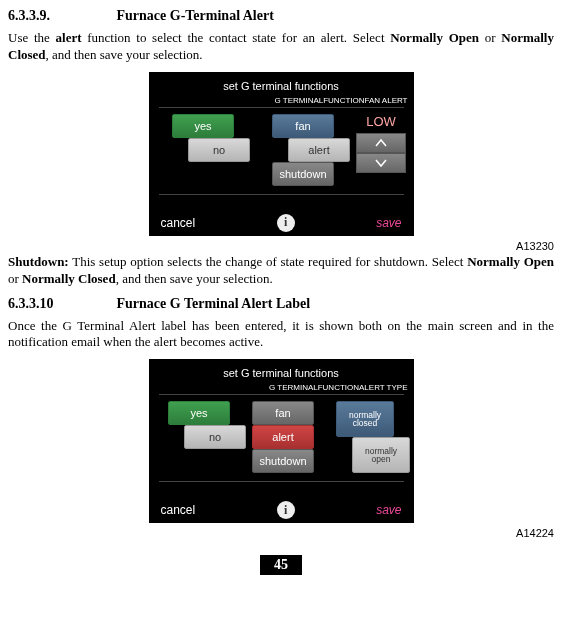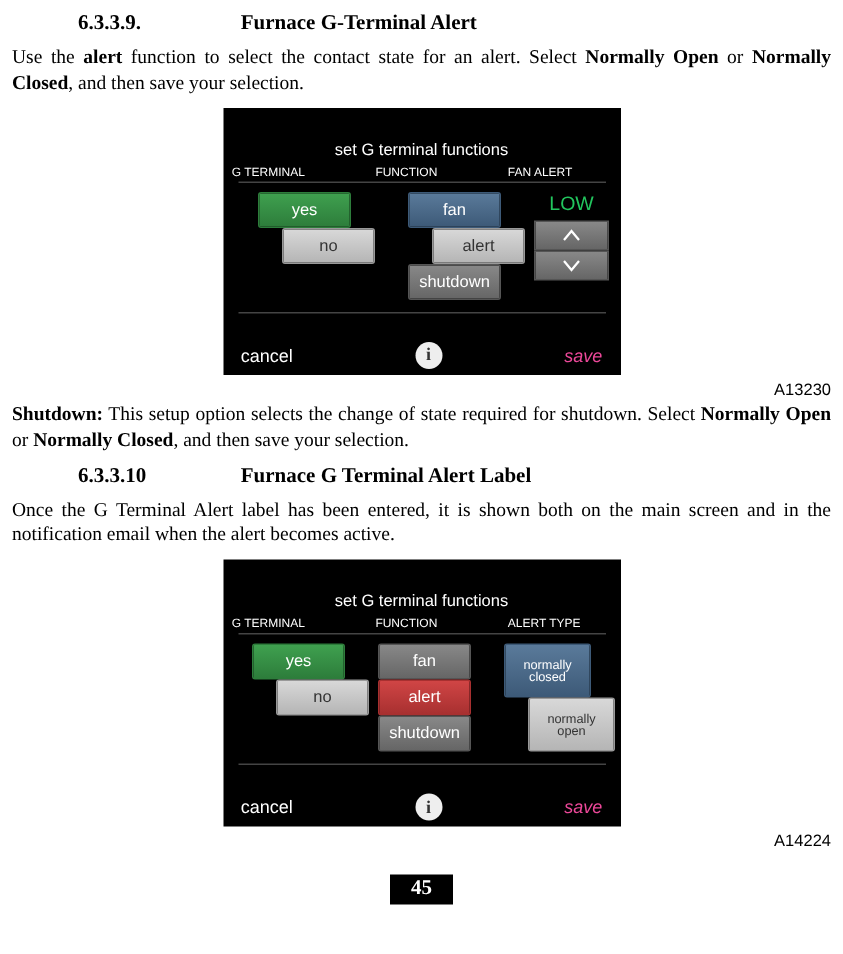--- a/index.html
+++ b/index.html
@@ -1,35 +1,35 @@
 <!DOCTYPE html>
 <html><head>
   <meta charset="utf-8">
   <style>
     * { box-sizing: border-box; margin: 0; padding: 0; }
     body { font-family: "Times New Roman", serif; font-size: 13px; color: #000; width: 562px; height: 636px; padding: 8px 8px 0 8px; background: #fff; }
-    .heading { font-weight: bold; font-size: 14px; margin-bottom: 6px; margin-left: 44px; }
+    .heading { font-weight: bold; font-size: 14px; margin-bottom: 6px; }
     .heading .num { display: inline-block; width: 105px; }
     .para { text-align: justify; margin-bottom: 8px; line-height: 1.3; }
     .bold { font-weight: bold; }
     .screenshot-wrap { text-align: center; margin-bottom: 4px; }
-    .screenshot { display: inline-block; background: #000; width: 265px; padding: 22px 0 4px 0; }
+    .screenshot { display: inline-block; background: #000; width: 265px; padding: 8px 0 4px 0; }
     .sc-title { color: #fff; font-family: Arial, sans-serif; font-size: 11px; text-align: center; margin-bottom: 4px; }
-    .sc-headers { display: flex; justify-content: flex-start; padding: 0 6px; margin-bottom: 2px; gap: 47px; }
+    .sc-headers { display: flex; justify-content: flex-end; padding: 0 6px; margin-bottom: 2px; }
     .sc-header { color: #fff; font-family: Arial, sans-serif; font-size: 8px; }
     .sc-separator { border-top: 1px solid #444; margin: 0 10px 6px 10px; }
     .sc-columns { display: flex; justify-content: center; gap: 6px; padding: 0 10px; }
     .sc-col { display: flex; flex-direction: column; gap: 0; align-items: center; }
     .sc-btn { width: 62px; height: 24px; display: flex; align-items: center; justify-content: center; font-family: Arial, sans-serif; font-size: 11px; border-radius: 2px; }
     .sc-btn.green { background: linear-gradient(#3fa04f,#2d7d3b); color: #fff; border: 1px solid #2d7d3b; }
     .sc-btn.gray { background: linear-gradient(#d8d8d8,#b5b5b5); color: #333; border: 1px solid #999; margin-left: 32px; }
     .sc-btn.blue { background: linear-gradient(#5a7a9a,#3d5a78); color: #fff; border: 1px solid #3d5a78; }
     .sc-btn.darkgray { background: linear-gradient(#888,#666); color: #fff; border: 1px solid #555; }
     .sc-btn.red { background: linear-gradient(#d04545,#a83030); color: #fff; border: 1px solid #a83030; }
-    .sc-text-low { color: #22c55e; font-family: Arial, sans-serif; font-size: 13px; margin-bottom: 4px; }
+    .sc-text-low { color: #fca5a5; font-family: Arial, sans-serif; font-size: 13px; margin-bottom: 4px; }
     .sc-arrow-btn { width: 50px; height: 20px; background: linear-gradient(#888,#666); border: 1px solid #555; display: flex; align-items: center; justify-content: center; }
     .sc-arrow-btn svg { width: 12px; height: 10px; }
     .sc-sep2 { border-top: 1px solid #444; margin: 8px 10px 4px 10px; }
     .sc-footer { display: flex; align-items: center; justify-content: space-between; padding: 0 12px; margin-top: 19px; }
     .sc-footer-text { color: #fff; font-family: Arial, sans-serif; font-size: 12px; }
     .sc-save { color: #ec4899; font-family: Arial, sans-serif; font-size: 12px; font-style: italic; }
     .sc-info { width: 18px; height: 18px; border-radius: 50%; background: #eee; color: #333; font-family: Georgia, serif; font-size: 12px; font-weight: bold; display: flex; align-items: center; justify-content: center; }
     .fig-id { text-align: right; font-family: Arial, sans-serif; font-size: 11px; margin-bottom: 2px; }
     .alert-type-col .sc-btn { width: 58px; height: 36px; font-size: 8.5px; line-height: 1; flex-direction: column; }
     .page-num-wrap { text-align: center; margin-top: 16px; }

